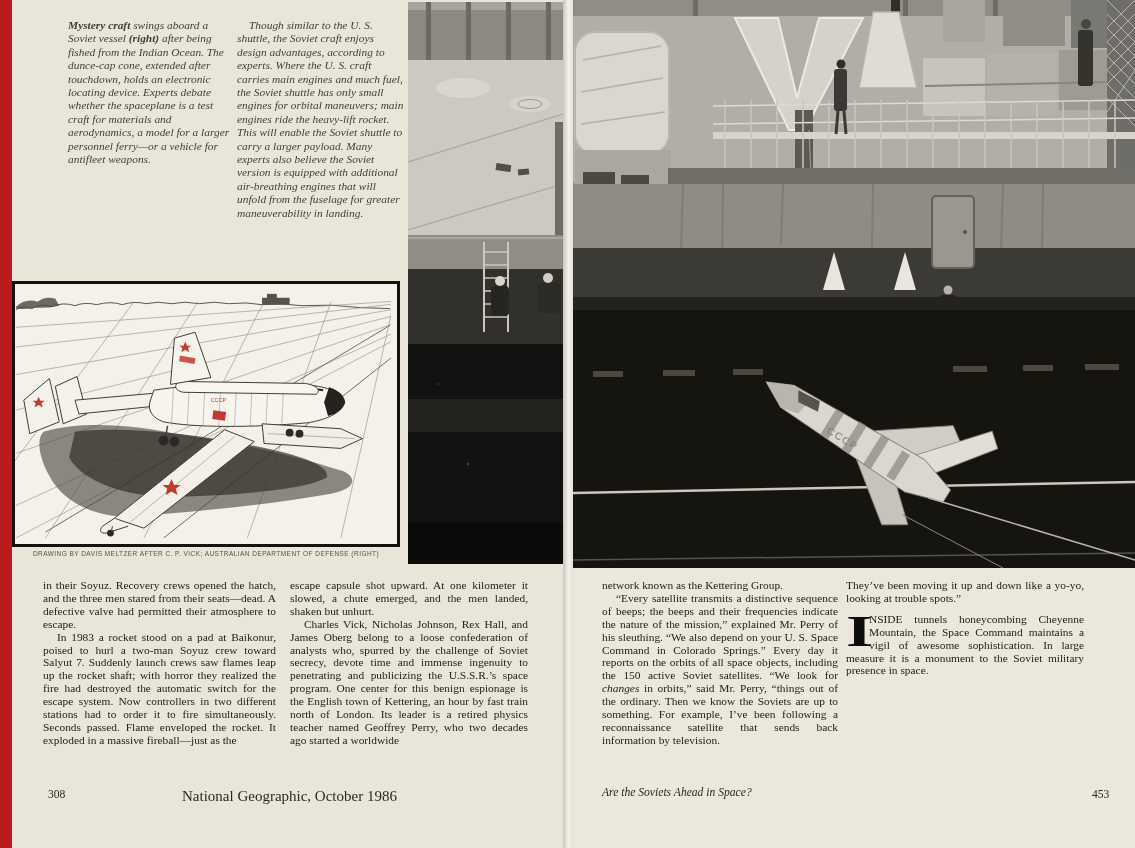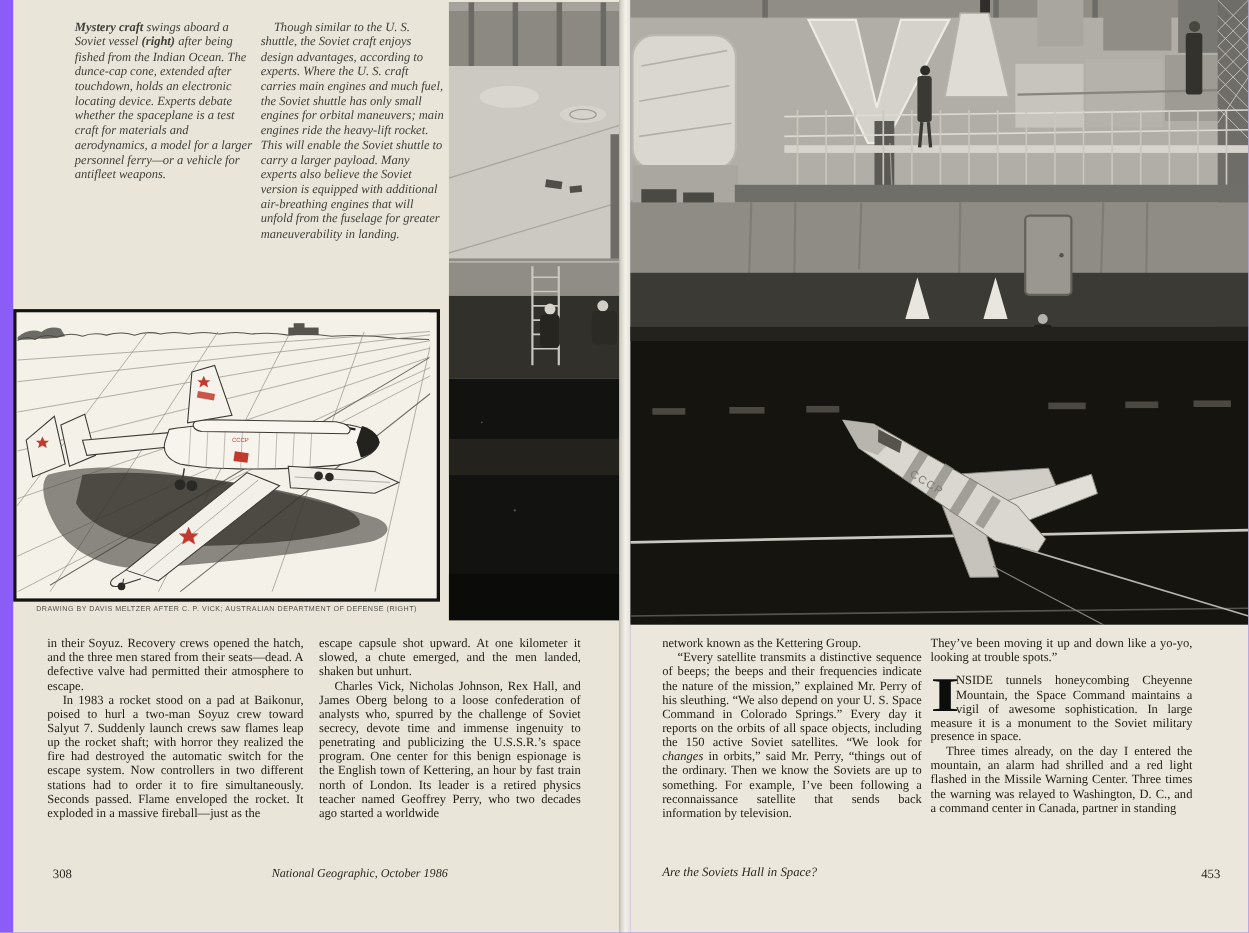--- a/index.html
+++ b/index.html
@@ -1,16 +1,16 @@
 <!DOCTYPE html>
 <html><head>
 <meta charset="utf-8">
 <style>
   html,body{margin:0;padding:0;background:#d8d5cd;}
-  .spread{position:relative;width:1135px;height:848px;background:#8b5cf6;overflow:hidden;
+  .spread{position:relative;width:1135px;height:848px;background:#b91c1c;overflow:hidden;
           font-family:"Liberation Serif", serif;color:#222019;}
   .page{position:absolute;top:0;height:848px;}
   .page-left{left:12px;width:551px;background:#e9e5d9;}
   .page-right{left:573px;width:562px;background:#ebe7dc;}
   .gutter{position:absolute;left:563px;top:0;width:10px;height:848px;
           background:linear-gradient(90deg,#c9c6bd 0%,#f3f1ea 55%,#e4e1d6 100%);}
   
   .caption-col{position:absolute;top:19px;width:168px;font-style:italic;font-size:11.4px;
                line-height:13.4px;color:#3e3f38;}
   .cap1{left:56px;} .cap2{left:225px;}
@@ -33,22 +33,22 @@
   .body-col p{margin:0;}
   .body-col p.ind{text-indent:14px;}
   .bl1{left:31px;width:233px;} .bl2{left:278px;width:238px;}
   .br1{left:29px;width:236px;} .br2{left:273px;width:238px;}
   .dropcap{float:left;display:inline-block;width:17px;font-weight:bold;font-size:44px;
            line-height:36px;color:#0d0d0b;transform:scaleX(1.55);transform-origin:left top;
            margin:1px 6px 0 0;}
   
   .footer-num{position:absolute;top:788px;font-size:11.6px;color:#2a2820;}
   .fn-left{left:36px;} .fn-right{left:519px;text-align:right;}
-  .footer-center{position:absolute;left:170px;top:788px;width:290px;text-align:center;
-                 font-style:italic;font-size:11px;color:#2a2820;}
+  .footer-center{position:absolute;left:170px;top:788px;width:290px;text-align:left;
+                 font-size:15px;color:#2a2820;}
   .running-title{position:absolute;left:29px;top:786px;font-style:italic;font-size:11.6px;color:#2a2820;}
   svg{display:block;}
 </style>
 </head>
 <body>
 
 <div class="spread">
 
   <div class="page page-left">
 
@@ -362,20 +362,19 @@
       </svg>
     </div>
 
     <div class="body-col br1">
       <p>network known as the Kettering Group.</p>
       <p class="ind"><span>“Every satellite transmits a distinctive sequence of beeps; the beeps and their frequencies indicate the nature of the mission,” explained Mr. Perry of his sleuthing. “We also depend on your U. S. Space Command in Colorado Springs.” Every day it reports on the orbits of all space objects, including the 150 active Soviet satellites. “We look for </span><em>changes</em><span> in orbits,” said Mr. Perry, “things out of the ordinary. Then we know the Soviets are up to something. For example, I’ve been following a reconnaissance satellite that sends back information by television.</span></p>
     </div>
     <div class="body-col br2">
       <p>They’ve been moving it up and down like a yo-yo, looking at trouble spots.”</p>
       <p style="margin-top:8px;"><span class="dropcap">I</span><span>NSIDE tunnels honeycombing Cheyenne Mountain, the Space Command maintains a vigil of awesome sophistication. In large measure it is a monument to the Soviet military presence in space.</span></p>
-      <p class="ind">Three times already, on the day I entered the mountain, an alarm had shrilled and a red light flashed in the Missile Warning Center. Three times the warning was relayed to Washington, D. C., and a command center in Canada, partner in standing</p>
-    </div>
-
-    <div class="running-title">Are the Soviets Hall in Space?</div>
+    </div>
+
+    <div class="running-title">Are the Soviets Ahead in Space?</div>
     <div class="footer-num fn-right">453</div>
   </div>
 
 </div>
 
 </body></html>

